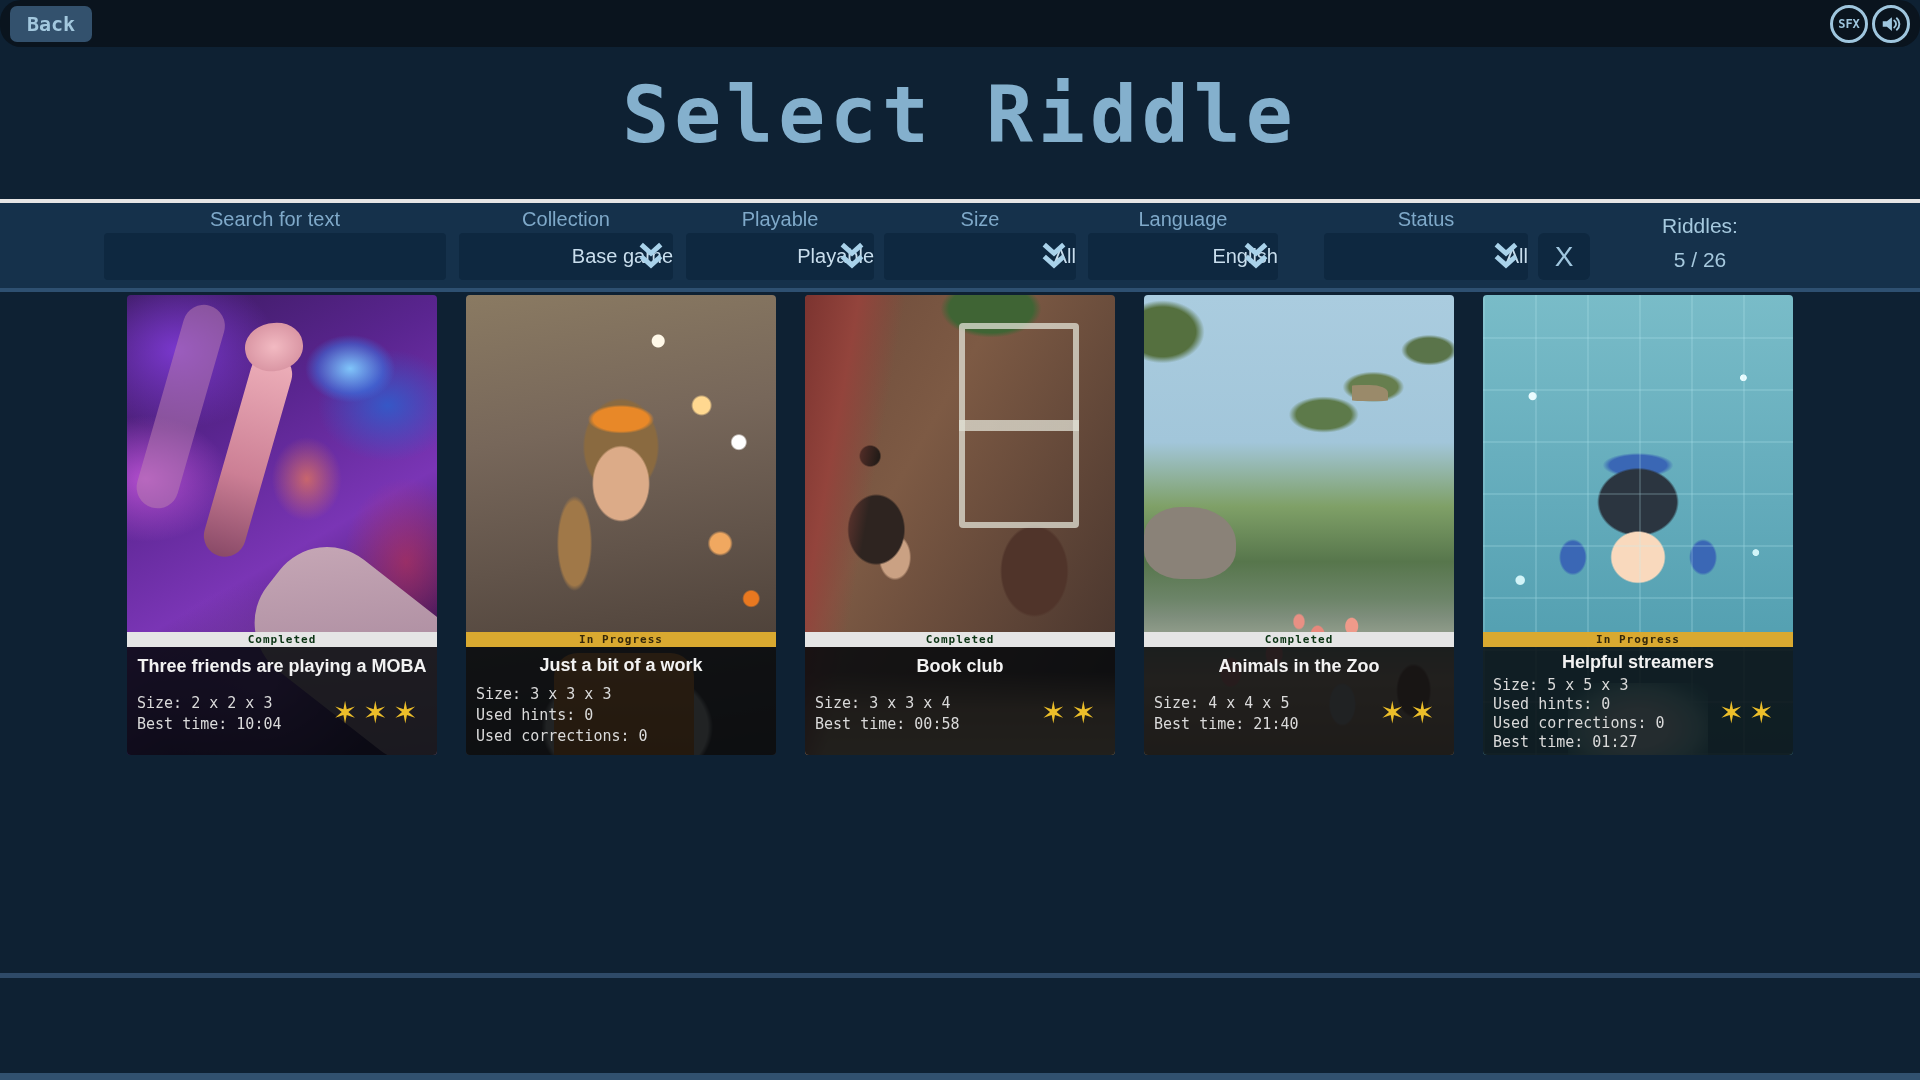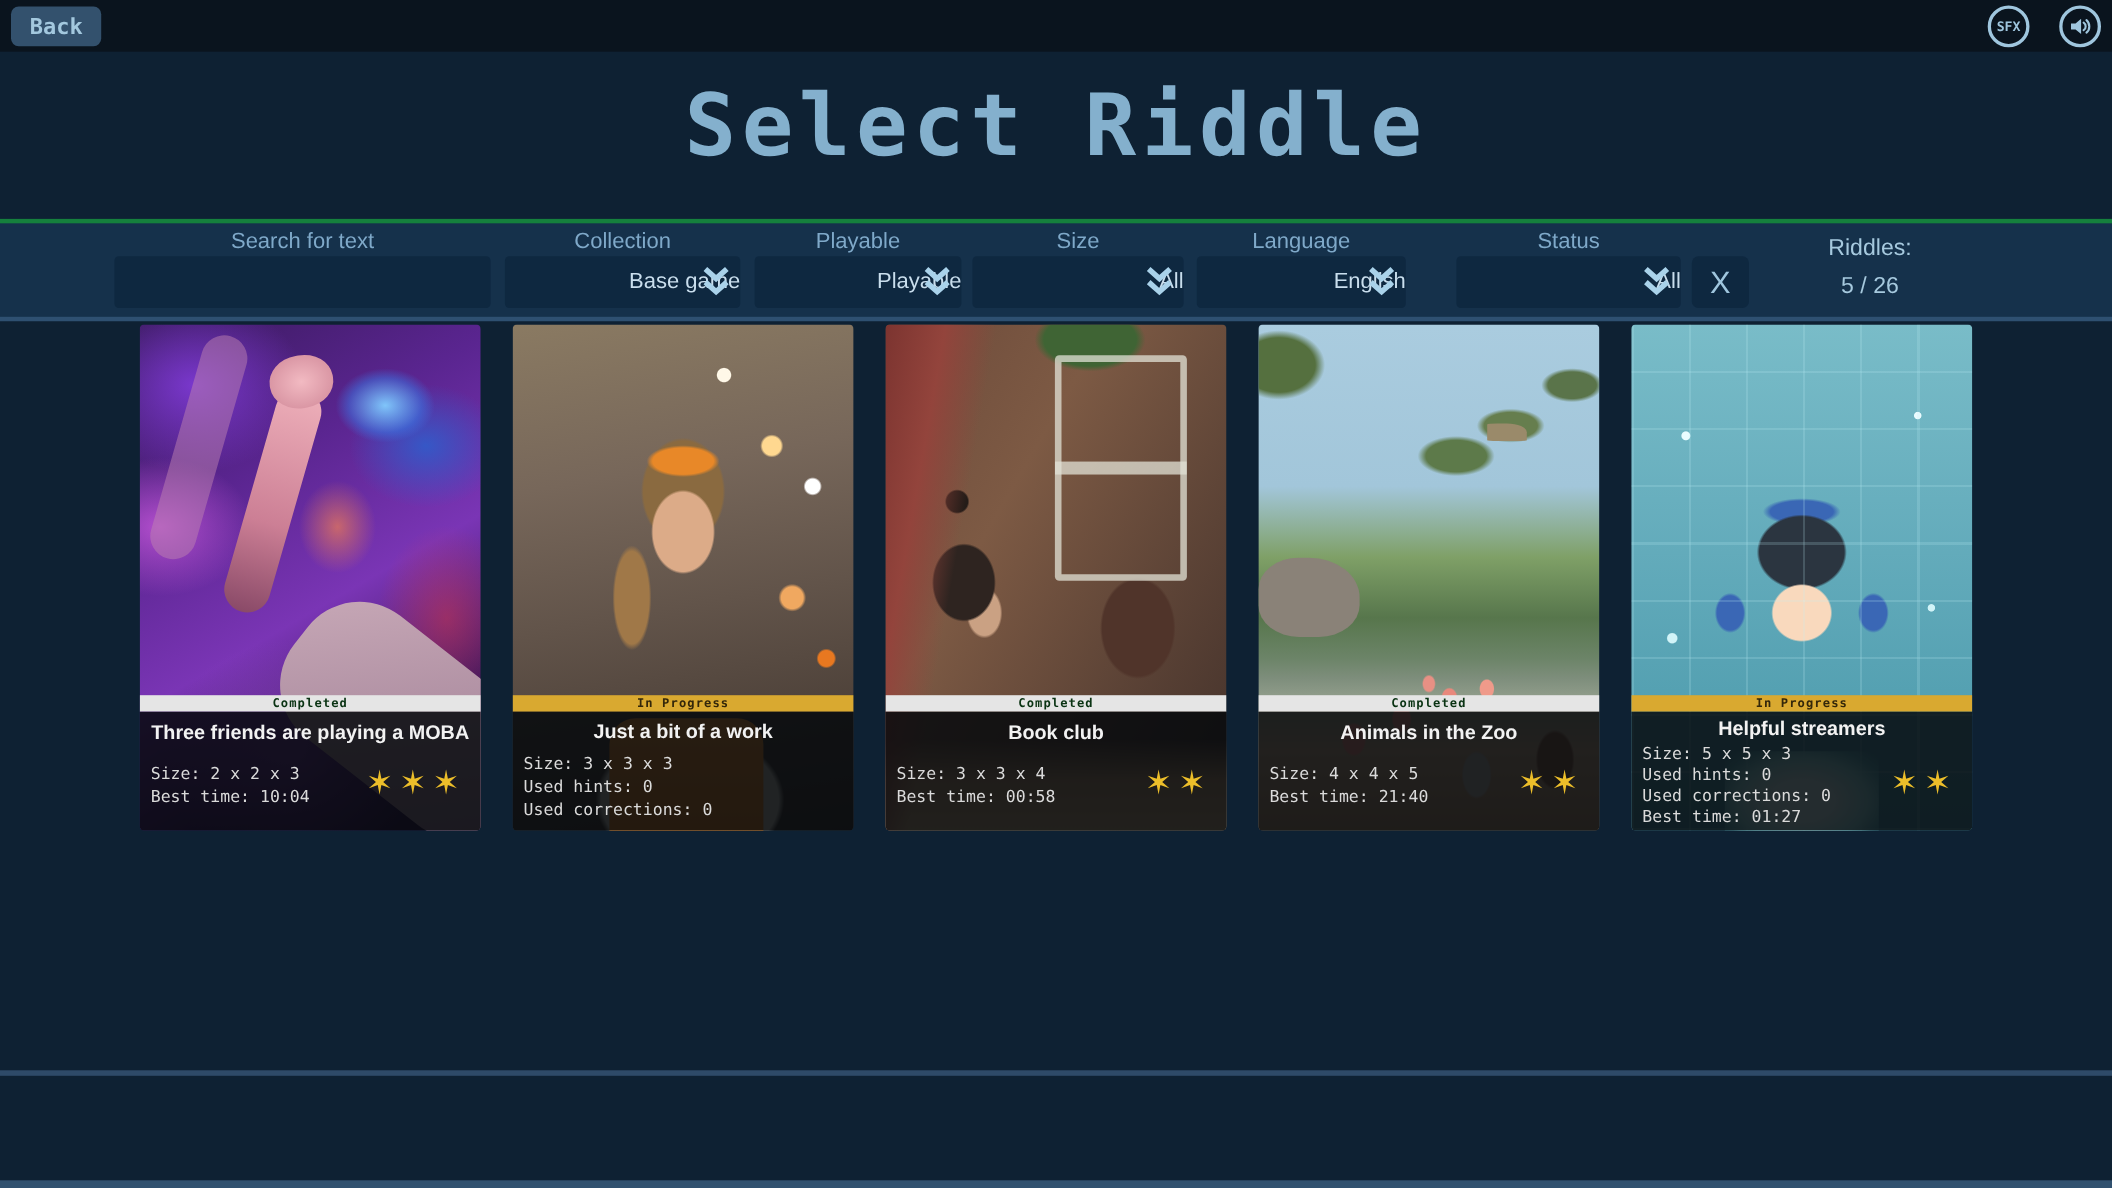--- a/index.html
+++ b/index.html
@@ -1,38 +1,38 @@
 <!DOCTYPE html>
 <html><head>
 <meta charset="utf-8">
 <style>
   * { margin:0; padding:0; box-sizing:border-box; }
   html,body { width:1920px; height:1080px; overflow:hidden; }
   body { font-family:"Liberation Sans", sans-serif; background:#0e2133; }
   #screen { position:relative; width:1920px; height:1080px; background:#0e2133; }
 
   
-  .topbar { position:absolute; top:0; left:0; width:100%; height:47px; background:#0a141e; }
+  .topbar { position:absolute; top:0; left:0; width:100%; height:47px; background:#0a141e;border-radius:21px; }
   .back-btn { position:absolute; left:10px; top:6px; height:36px; padding:0 17px;
     background:#33516d; border:none; border-radius:7px; color:#a3c8de;
     font-family:"DejaVu Sans Mono", monospace; font-size:20px; font-weight:bold; cursor:pointer; }
-  .sound-group { position:absolute; right:10px; top:5px; display:flex; gap:27px; }
+  .sound-group { position:absolute; right:10px; top:5px; display:flex; gap:4px; }
   .round-btn { width:38px; height:38px; border-radius:50%; border:3px solid #9fc6de;
     background:transparent; color:#9fc6de; display:flex; align-items:center; justify-content:center;
     font-family:"DejaVu Sans Mono", monospace; font-size:12px; font-weight:bold; cursor:pointer; }
 
   
   .page-title { position:absolute; top:47px; left:0; width:100%; height:136px;
     display:flex; align-items:center; justify-content:center;
     font-family:"DejaVu Sans Mono", monospace; font-weight:bold; font-size:78px;
     letter-spacing:5px; color:#84b0cd; }
 
   
   .filterbar { position:absolute; top:199px; left:0; width:100%; height:93px;
-    background:#15314b; border-top:4px solid #15803d; border-bottom:4px solid #2e5071; }
+    background:#15314b; border-top:4px solid #e5e5e5; border-bottom:4px solid #2e5071; }
   .fgroup { position:absolute; top:0; }
   .flabel { height:30px; line-height:32px; text-align:center; color:#7fa9c9; font-size:20px; }
   .fcontrol { position:relative; height:47px; background:#0e2840; border-radius:4px; }
   .search-wrap { left:104px; width:342px; }
   .search-input { width:100%; height:47px; background:#0e2840; border:none; border-radius:4px;
     color:#cfe3f2; font-size:19px; padding:0 12px; outline:none; }
   .dd-0 { left:459px;  width:214px; }
   .dd-1 { left:686px;  width:188px; }
   .dd-2 { left:884px;  width:192px; }
   .dd-3 { left:1088px; width:190px; }

